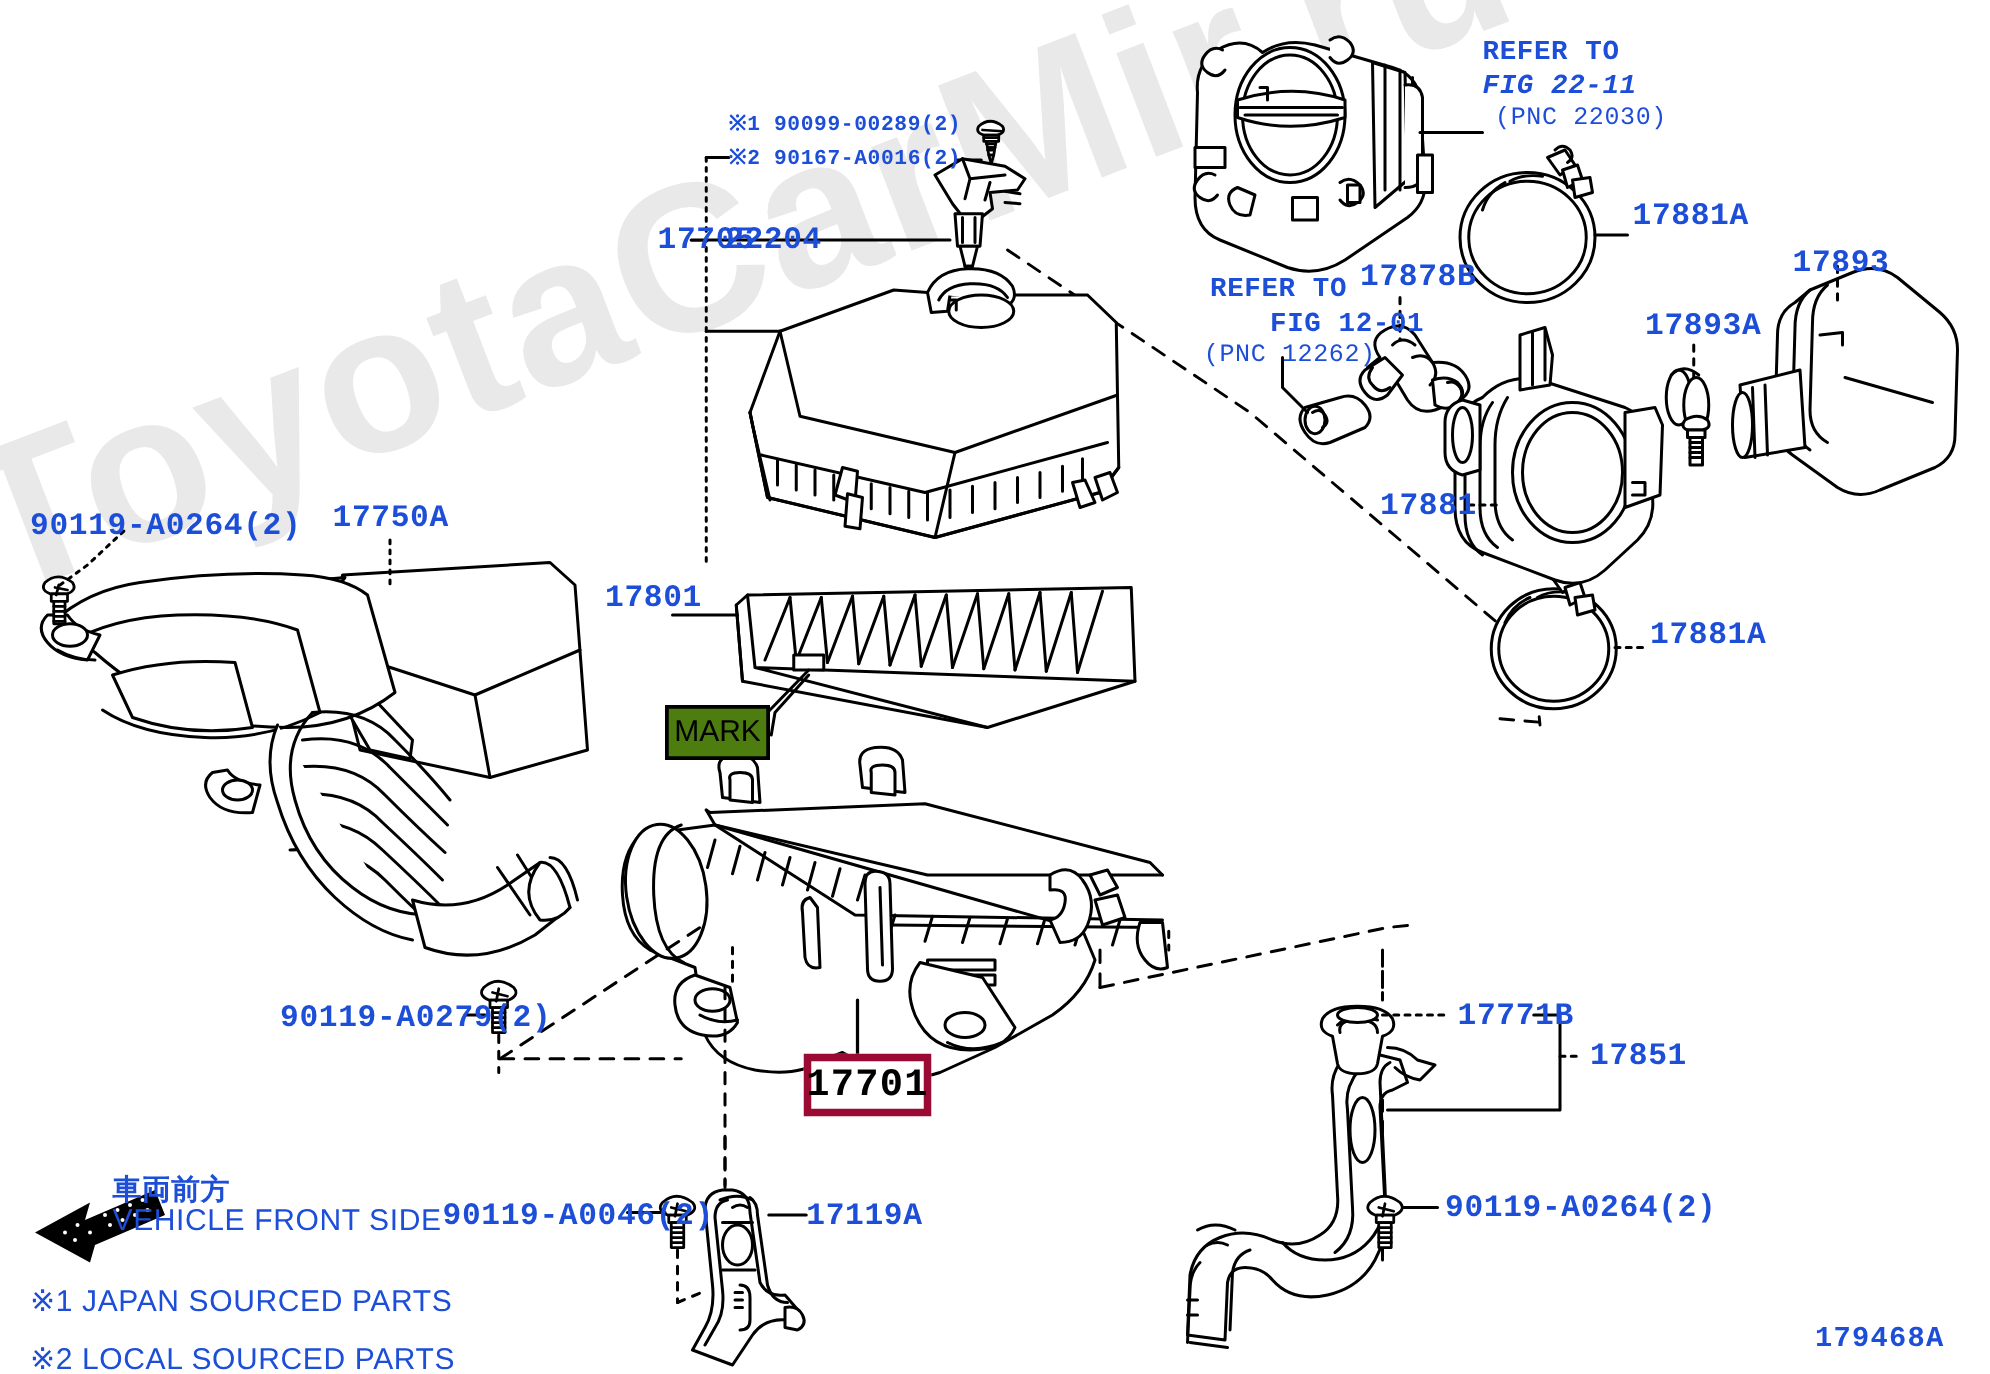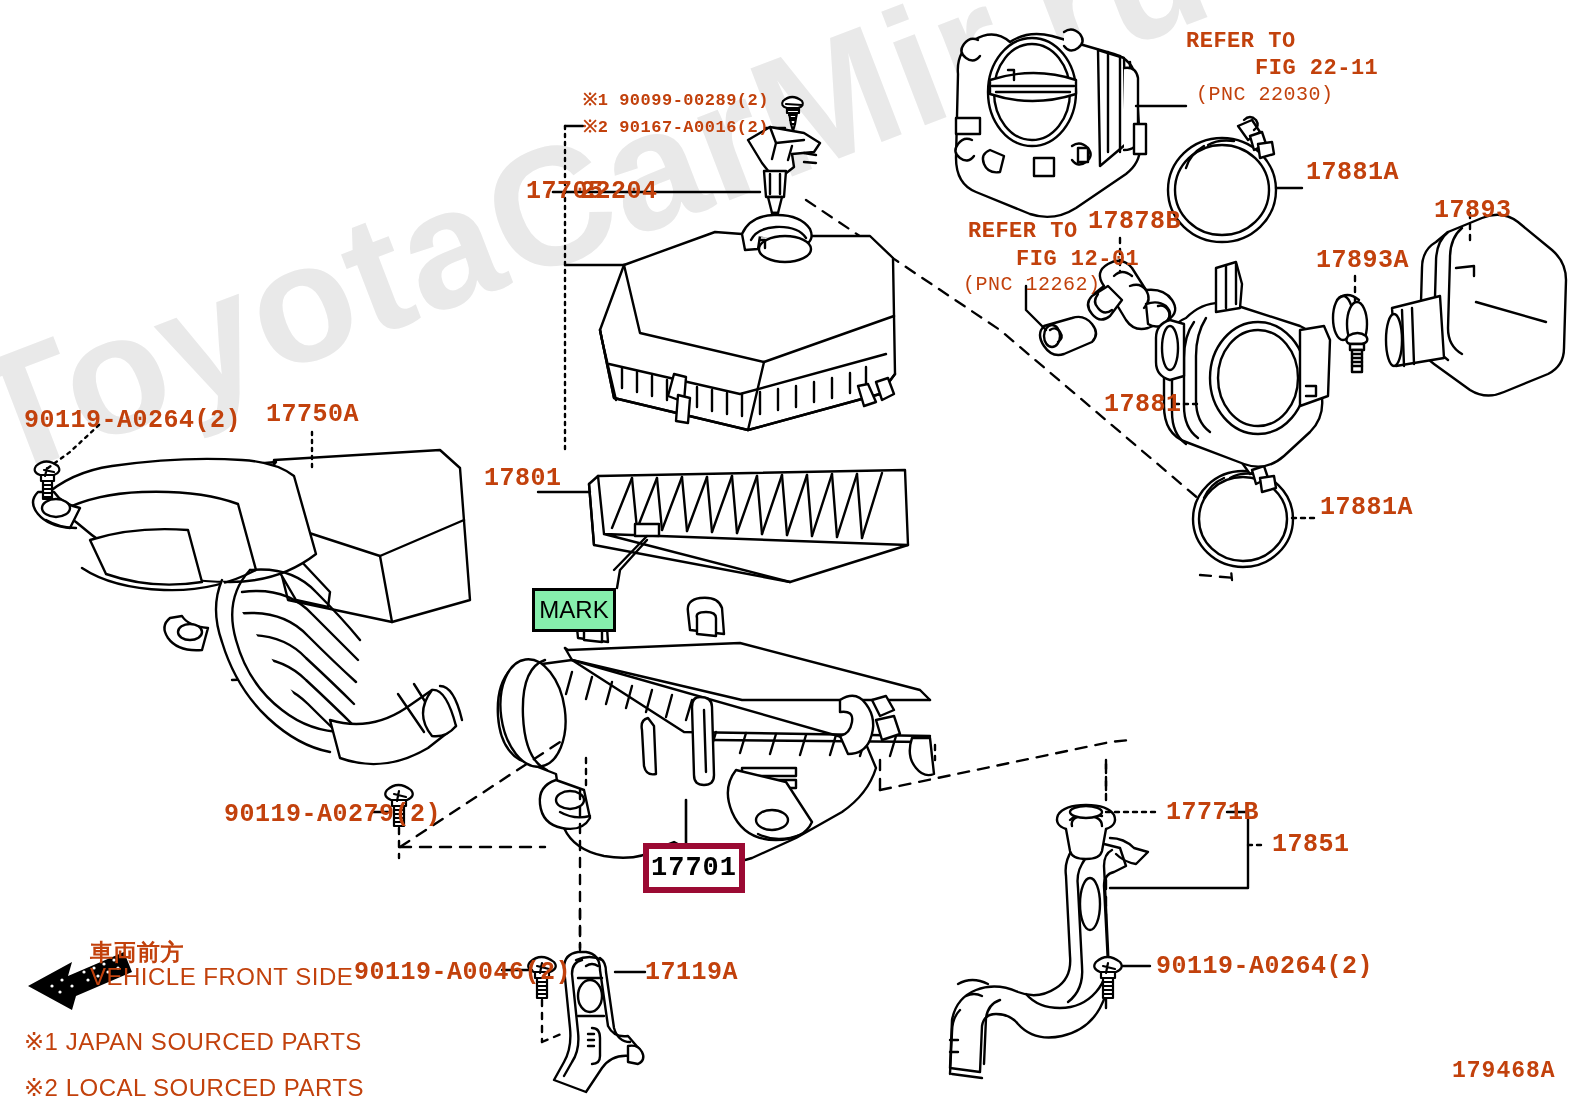--- a/index.html
+++ b/index.html
@@ -1,36 +1,36 @@
 <!DOCTYPE html>
 <html><head>
 <meta charset="utf-8">
 <style>
   html,body{margin:0;padding:0;background:#fff;}
   body{width:1592px;height:1099px;position:relative;overflow:hidden;
        font-family:"Liberation Mono","DejaVu Sans Mono",monospace;color:#000;}
   #stage{position:absolute;left:0;top:0;width:1592px;height:1099px;}
   svg.layer{position:absolute;left:0;top:0;width:1592px;height:1099px;}
   .lbl{position:absolute;white-space:pre;font-family:"Liberation Mono","DejaVu Sans Mono",monospace;
-       font-weight:700;color:#c2410c;letter-spacing:.5px;}
+       font-weight:700;color:#1d4ed8;letter-spacing:.5px;}
   .pn{font-size:25px;line-height:29px;}
   .pn-sm{font-size:17px;line-height:27px;}
   .refer{font-size:22px;line-height:27px;font-weight:700;}
   .pnc{font-size:20px;line-height:25px;font-weight:400;}
   .note{font-family:"Liberation Sans","DejaVu Sans",sans-serif;font-weight:400;
         font-size:24px;line-height:30px;letter-spacing:.5px;}
   .jp{font-family:"DejaVu Sans",sans-serif;font-weight:700;font-size:23px;line-height:28px;text-align:center;}
   .diagno{font-size:23px;font-weight:700;letter-spacing:1px;}
-  .markbox{position:absolute;border:3px solid #000;background:#86efac;
+  .markbox{position:absolute;border:3px solid #000;background:#4d7c0f;
            font-family:"Liberation Sans","DejaVu Sans",sans-serif;font-weight:400;
-           font-size:24px;display:flex;align-items:center;justify-content:center;margin-top:24px;}
+           font-size:24px;display:flex;align-items:center;justify-content:center;}
   .hlbox{position:absolute;border:6px solid #9B0A33;background:#fff;
          display:flex;align-items:center;justify-content:center;
          font-family:"Liberation Mono","DejaVu Sans Mono",monospace;
-         font-weight:700;font-size:27px;letter-spacing:1px;}
+         font-weight:700;font-size:31px;letter-spacing:1px;}
   .wm{position:absolute;left:-20px;top:330px;width:1640px;
       font-family:"Liberation Sans","DejaVu Sans",sans-serif;font-weight:700;
       font-size:168px;color:#e9e9e9;white-space:nowrap;
       transform:rotate(-21deg);transform-origin:0 50%;pointer-events:none;
       letter-spacing:2px;}
   svg.layer *{vector-effect:non-scaling-stroke;}
 </style>
 </head>
 <body>
 
@@ -429,21 +429,21 @@
     </g>
   </svg>
 
   <div class="lbl pn-sm" style="left:583px;top:87px;">※1 90099-00289(2)</div>
   <div class="lbl pn-sm" style="left:583px;top:114px;">※2 90167-A0016(2)</div>
 
   <div class="lbl pn" style="left:478px;top:177px;margin-left:48px;">17705</div>
   <div class="lbl pn" style="left:580px;top:177px;">22204</div>
 
   <div class="lbl refer" style="left:1186px;top:28px;">REFER TO</div>
-  <div class="lbl refer" style="left:1255px;top:55px;">FIG 22-11</div>
+  <div class="lbl refer" style="left:1186px;top:55px;font-style:italic;">FIG 22-11</div>
   <div class="lbl pnc" style="left:1196px;top:82px;">(PNC 22030)</div>
 
   <div class="lbl pn" style="left:1306px;top:158px;">17881A</div>
 
   <div class="lbl pn" style="left:1434px;top:196px;">17893</div>
 
   <div class="lbl refer" style="left:968px;top:218px;">REFER TO</div>
   <div class="lbl refer" style="left:968px;top:246px;margin-left:48px;">FIG 12-01</div>
   <div class="lbl pnc" style="left:963px;top:272px;">(PNC 12262)</div>
 

